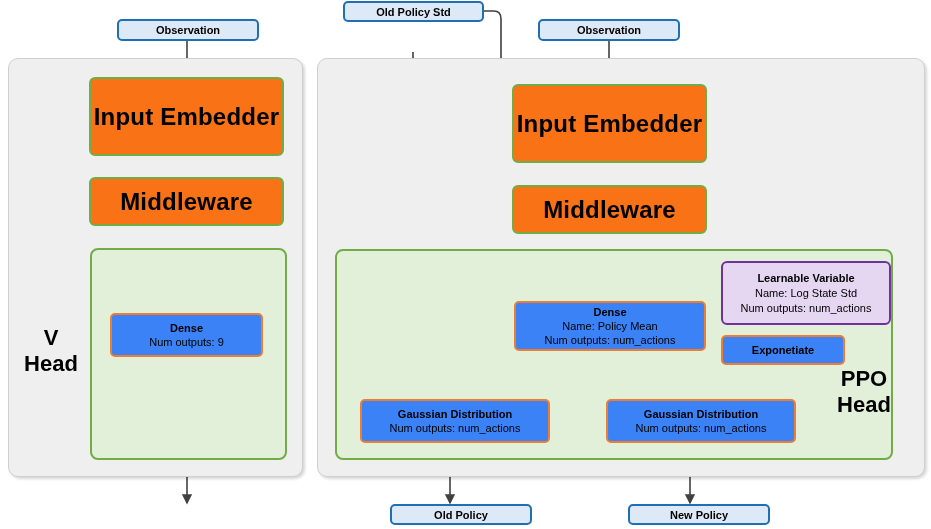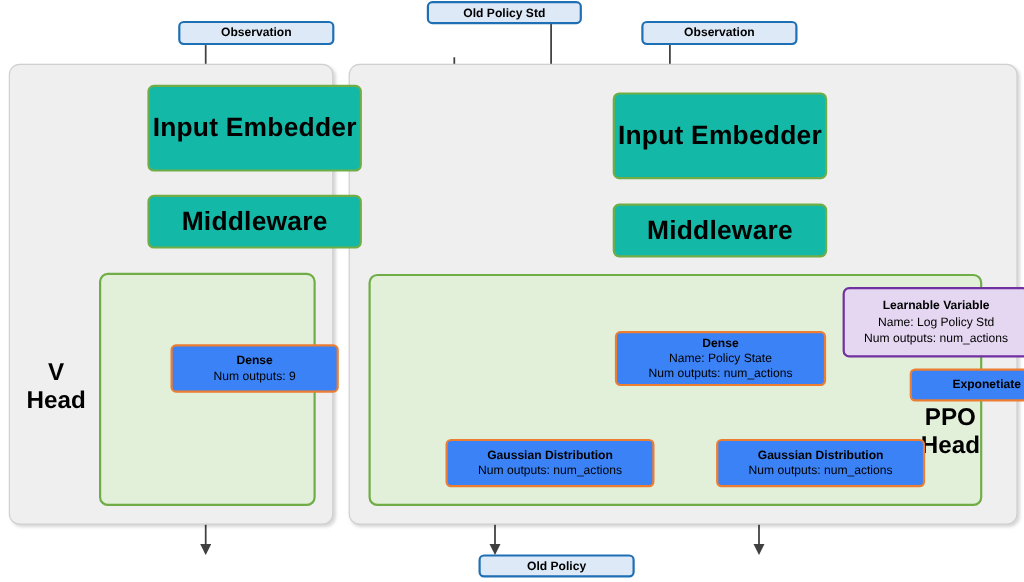--- a/index.html
+++ b/index.html
@@ -9,22 +9,22 @@
   .svg-layer{position:absolute;left:0;top:0;width:931px;height:529px;pointer-events:none;}
 
   
   .group-box{position:absolute;background:#efefef;border:1px solid #cfcfcf;
              border-radius:10px;box-shadow:2px 2px 3px rgba(0,0,0,.16);}
   .green-area{position:absolute;background:#e2efd9;border:2px solid #70ad47;
               border-radius:8px;}
 
   
   .node{position:absolute;box-sizing:border-box;display:flex;flex-direction:column;
-        align-items:center;justify-content:center;text-align:center;margin-left:45px;}
-  .node-green{background:#14b8a6;border:2px solid #70ad47;border-radius:6px;
+        align-items:center;justify-content:center;text-align:center;}
+  .node-green{background:#f97316;border:2px solid #70ad47;border-radius:6px;
               font-weight:bold;font-size:24px;letter-spacing:.2px;}
   .node-orange{background:#3b82f6;border:2px solid #ed7d31;border-radius:5px;
                font-size:11px;line-height:14px;}
   .node-purple{background:#e5d7f2;border:2px solid #7030a0;border-radius:6px;
                font-size:11px;line-height:15px;}
   .node-blue{background:#dde9f7;border:2px solid #1f6fb4;border-radius:5px;
              font-size:11px;font-weight:bold;}
   .node .title{font-weight:bold;}
   .node .sub{font-weight:normal;}
 
@@ -98,41 +98,42 @@
     <div class="title">Dense</div>
     <div class="sub">Num outputs: 9</div>
   </div>
 
   <div class="node node-green" style="left:512px;top:84px;width:195px;height:79px;">Input Embedder</div>
 
   <div class="node node-green" style="left:512px;top:185px;width:195px;height:49px;">Middleware</div>
 
   <div class="node node-orange" style="left:514px;top:301px;width:192px;height:50px;">
     <div class="title">Dense</div>
-    <div class="sub">Name: Policy State</div>
+    <div class="sub">Name: Policy Mean</div>
     <div class="sub">Num outputs: num_actions</div>
   </div>
 
   <div class="node node-purple" style="left:721px;top:261px;width:170px;height:64px;">
     <div class="title">Learnable Variable</div>
-    <div class="sub">Name: Log Policy Std</div>
+    <div class="sub">Name: Log State Std</div>
     <div class="sub">Num outputs: num_actions</div>
   </div>
 
-  <div class="node node-orange" style="left:782px;top:335px;width:140px;height:30px;justify-content:center;">
+  <div class="node node-orange" style="left:721px;top:335px;width:124px;height:30px;justify-content:center;">
     <div class="title">Exponetiate</div>
   </div>
 
   <div class="node node-orange" style="left:360px;top:399px;width:190px;height:44px;">
     <div class="title">Gaussian Distribution</div>
     <div class="sub">Num outputs: num_actions</div>
   </div>
 
   <div class="node node-orange" style="left:606px;top:399px;width:190px;height:44px;">
     <div class="title">Gaussian Distribution</div>
     <div class="sub">Num outputs: num_actions</div>
   </div>
 
 
   <div class="node node-blue" style="left:390px;top:504px;width:142px;height:21px;">Old Policy</div>
 
+  <div class="node node-blue" style="left:628px;top:504px;width:142px;height:21px;">New Policy</div>
 
 </div>
 
 </body></html>

